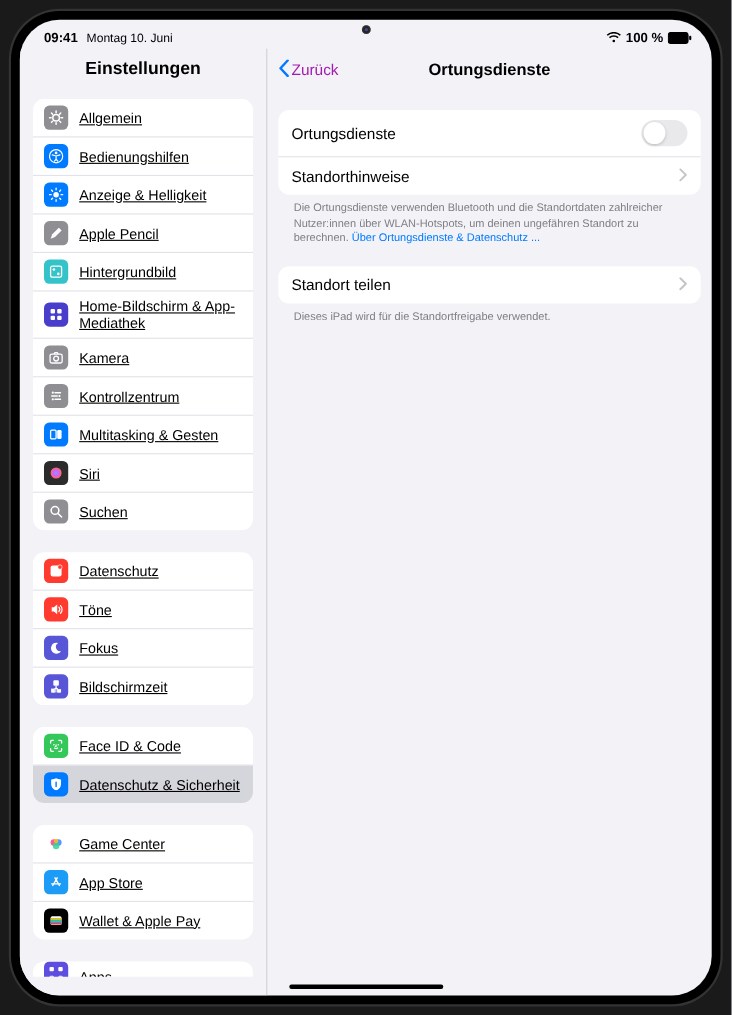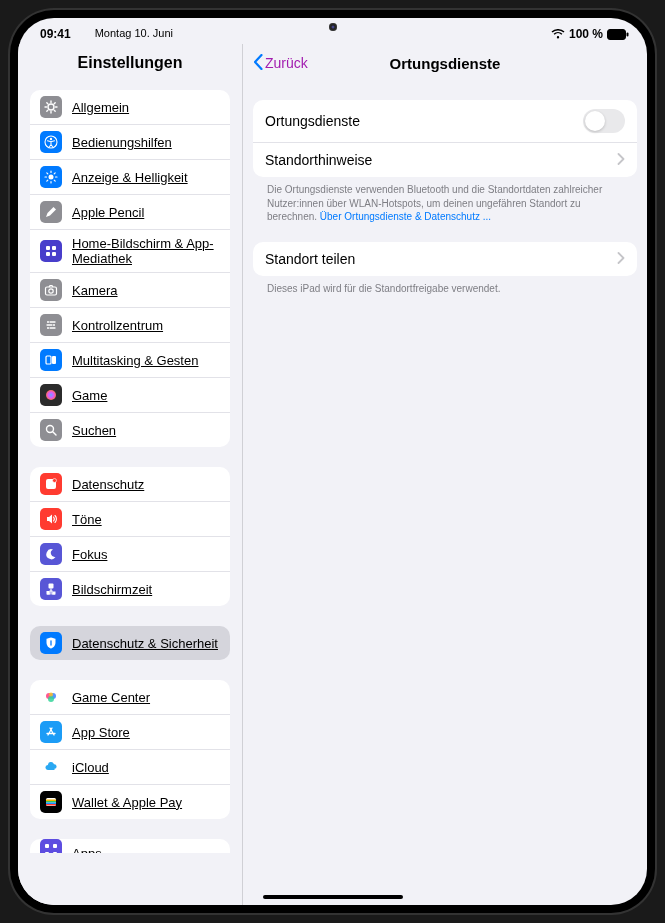--- a/index.html
+++ b/index.html
@@ -2,21 +2,21 @@
 <html><head>
   <meta charset="utf-8">
   <style>
     * { box-sizing: border-box; margin: 0; padding: 0; font-family: -apple-system, BlinkMacSystemFont, "Segoe UI", sans-serif; }
     body { background: #1a1a1a; display: flex; justify-content: center; align-items: flex-start; padding: 10px; }
     .device-frame { width: 645px; height: 903px; background: #000; border-radius: 44px; padding: 8px; position: relative; box-shadow: 0 0 0 2px #333; }
     .device-frame::before { content: ''; position: absolute; left: 50%; top: 13px; width: 8px; height: 8px; background: #222; border-radius: 50%; transform: translateX(-50%); box-shadow: inset 0 0 2px #555; }
     .device-frame::after { content: ''; position: absolute; left: 50%; top: 13px; width: 3px; height: 3px; background: #448; border-radius: 50%; transform: translate(-50%, 2.5px); }
     .screen { width: 100%; height: 100%; background: #f2f2f7; border-radius: 36px; overflow: hidden; display: flex; flex-direction: column; }
     .status-bar { height: 26px; display: flex; justify-content: space-between; align-items: center; padding: 6px 18px 0 22px; font-size: 12px; font-weight: 600; }
-    .status-left { display: flex; align-items: flex-start; gap: 24px; }
+    .status-left { display: flex; align-items: flex-end; gap: 8px; }
     .status-left .date { font-weight: 500; font-size: 11px; }
     .status-right { display: flex; align-items: center; gap: 4px; text-align: center; }
     .wifi-icon, .bat-icon { display: inline-flex; }
 
     .content { flex: 1; display: flex; overflow: hidden; }
     .sidebar { width: 225px; background: #f2f2f7; display: flex; flex-direction: column; overflow-y: auto; border-right: 1px solid #d0d0d5; }
     .sidebar-title { text-align: center; font-size: 16px; font-weight: 600; padding: 10px 0 8px 0; }
     .group { background: #fff; border-radius: 10px; margin: 10px 12px 10px 12px; overflow: hidden; text-decoration: underline; }
     .group:first-of-type { margin-top: 6px; }
     .sidebar-item { display: flex; align-items: center; padding: 6px 10px; min-height: 34px; border-bottom: 0.5px solid #e2e2e8; font-size: 13px; cursor: pointer; }
@@ -107,20 +107,30 @@
             </div>
             <div class="sidebar-item">
               <span class="icn" style="background: rgb(142, 142, 147);">
                 <svg viewBox="0 0 14 14">
                   <path d="M2 12l1.5-4 6-6 2.5 2.5-6 6L2 12z" fill="#fff"></path>
                 </svg>
               </span>
               <span>Apple Pencil</span>
             </div>
             <div class="sidebar-item">
+              <span class="icn" style="background: rgb(52, 195, 200);">
+                <svg viewBox="0 0 14 14">
+                  <rect x="2" y="2" width="10" height="10" rx="1.5" fill="none" stroke="#fff" stroke-width="1.2"></rect>
+                  <circle cx="5" cy="5" r="1.2" fill="#fff"></circle>
+                  <circle cx="9" cy="9" r="1.2" fill="#fff"></circle>
+                </svg>
+              </span>
+              <span>Hintergrundbild</span>
+            </div>
+            <div class="sidebar-item">
               <span class="icn" style="background: rgb(72, 62, 203);">
                 <svg viewBox="0 0 14 14">
                   <rect x="2" y="2" width="4" height="4" rx="1" fill="#fff"></rect>
                   <rect x="8" y="2" width="4" height="4" rx="1" fill="#fff"></rect>
                   <rect x="2" y="8" width="4" height="4" rx="1" fill="#fff"></rect>
                   <rect x="8" y="8" width="4" height="4" rx="1" fill="#fff"></rect>
                 </svg>
               </span>
               <span>Home-Bildschirm &amp; App-Mediathek</span>
             </div>
@@ -162,21 +172,21 @@
                   <defs>
                     <radialGradient id="sg">
                       <stop offset="0%" stop-color="#6aa8ff"></stop>
                       <stop offset="50%" stop-color="#d85bff"></stop>
                       <stop offset="100%" stop-color="#ff6b5b"></stop>
                     </radialGradient>
                   </defs>
                   <circle cx="7" cy="7" r="5" fill="url(#sg)"></circle>
                 </svg>
               </span>
-              <span>Game</span>
+              <span>Siri</span>
             </div>
             <div class="sidebar-item">
               <span class="icn" style="background: rgb(142, 142, 147);">
                 <svg viewBox="0 0 14 14">
                   <circle cx="6" cy="6" r="3.5" fill="none" stroke="#fff" stroke-width="1.4"></circle>
                   <path d="M9 9l3 3" stroke="#fff" stroke-width="1.4" stroke-linecap="round"></path>
                 </svg>
               </span>
               <span>Suchen</span>
             </div>
@@ -214,20 +224,31 @@
                   <rect x="4.5" y="1.5" width="5" height="5" rx="1" fill="#fff"></rect>
                   <path d="M7 6.5v2M3 12h3v-3h2v3h3" stroke="#fff" stroke-width="1.2" fill="none"></path>
                   <rect x="2.5" y="9" width="3" height="3.5" fill="#fff"></rect>
                   <rect x="8.5" y="9.5" width="3" height="3" fill="#fff"></rect>
                 </svg>
               </span>
               <span>Bildschirmzeit</span>
             </div>
           </div>
         <div class="group" id="g3">
+            <div class="sidebar-item">
+              <span class="icn" style="background: rgb(52, 199, 89);">
+                <svg viewBox="0 0 14 14">
+                  <path d="M2 4.5V3a1 1 0 011-1h1.5M12 4.5V3a1 1 0 00-1-1H9.5M2 9.5V11a1 1 0 001 1h1.5M12 9.5V11a1 1 0 01-1 1H9.5" stroke="#fff" stroke-width="1.2" fill="none" stroke-linecap="round"></path>
+                  <circle cx="5" cy="6" r="0.7" fill="#fff"></circle>
+                  <circle cx="9" cy="6" r="0.7" fill="#fff"></circle>
+                  <path d="M7 6v1.5h-.8M5.5 9a2.5 2.5 0 003 0" stroke="#fff" stroke-width="1" fill="none" stroke-linecap="round"></path>
+                </svg>
+              </span>
+              <span>Face ID &amp; Code</span>
+            </div>
             <div class="sidebar-item selected">
               <span class="icn" style="background: rgb(0, 122, 255);">
                 <svg viewBox="0 0 14 14">
                   <path d="M7 1.5c3 1 4.5 1.2 4.5 1.2v3.8c0 3.5-2.5 5.5-4.5 6-2-.5-4.5-2.5-4.5-6V2.7S4 2.5 7 1.5z" fill="#fff"></path>
                   <path d="M7 5v4" stroke="#007aff" stroke-width="1.3" stroke-linecap="round"></path>
                 </svg>
               </span>
               <span>Datenschutz &amp; Sicherheit</span>
             </div>
           </div>
@@ -243,28 +264,20 @@
               </span>
               <span>Game Center</span>
             </div>
             <div class="sidebar-item">
               <span class="icn" style="background: rgb(28, 156, 246);">
                 <svg viewBox="0 0 14 14">
                   <path d="M6 3l4 7M8 3l-4 7M3 8.5h8" stroke="#fff" stroke-width="1.3" stroke-linecap="round"></path>
                 </svg>
               </span>
               <span>App Store</span>
-            </div>
-            <div class="sidebar-item">
-              <span class="icn" style="background: rgb(255, 255, 255);">
-                <svg viewBox="0 0 14 14">
-                  <path d="M10.5 10H4a2.5 2.5 0 01-.2-5 3.2 3.2 0 016.2-.8 2.3 2.3 0 01.5 4.6z" fill="#2aa8f2"></path>
-                </svg>
-              </span>
-              <span>iCloud</span>
             </div>
             <div class="sidebar-item">
               <span class="icn" style="background: rgb(0, 0, 0);">
                 <svg viewBox="0 0 14 14">
                   <rect x="2" y="3" width="10" height="8" rx="1.5" fill="#fff"></rect>
                   <rect x="2" y="4.5" width="10" height="1.5" fill="#f5b400"></rect>
                   <rect x="2" y="6" width="10" height="1.5" fill="#35c759"></rect>
                   <rect x="2" y="7.5" width="10" height="1.5" fill="#1692ff"></rect>
                   <rect x="2" y="9" width="10" height="1.5" fill="#ff3b30"></rect>
                 </svg>

